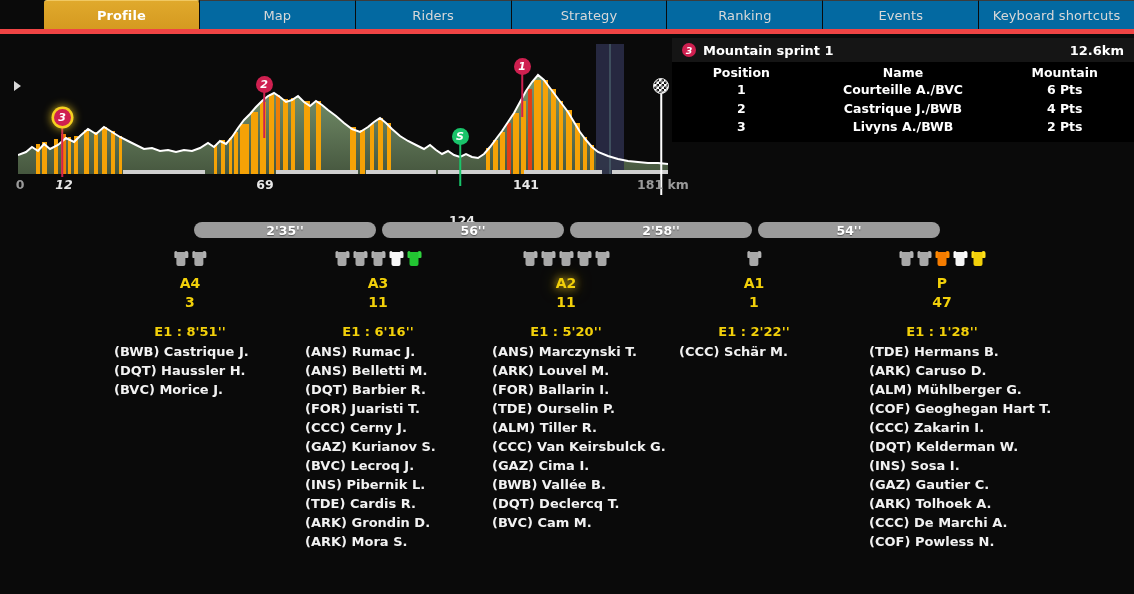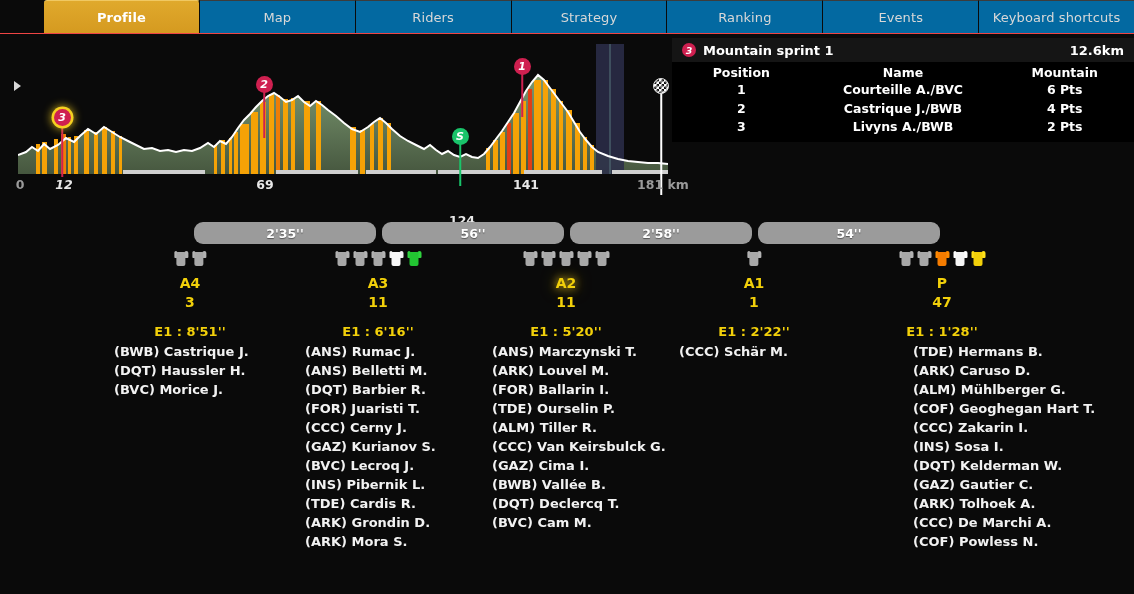--- a/index.html
+++ b/index.html
@@ -8,21 +8,21 @@
     background: #0a0a0a;
     font-family: "DejaVu Sans", sans-serif;
     overflow: hidden;
   }
 
   
   .tabbar {
     display: flex;
     height: 34px;
     background: #0a0a0a;
-    border-bottom: 1px solid #ef4444;
+    border-bottom: 5px solid #ef4444;
     padding-left: 44px;
   }
   .tab {
     flex: 1 1 0;
     display: flex; align-items: center; justify-content: center;
     font-size: 13px; color: #d8d8d8;
     background: #0369a1;
     border-right: 1px solid #0a0a0a;
     border-top: 1px solid #3c3c3c;
     cursor: pointer;
@@ -151,21 +151,21 @@
   .col-mtn { width: 30%; }
 
   
   .gaps {
     position: relative;
     height: 20px;
     margin-top: 18px;
   }
   .gapbar {
     position: absolute; top: 0;
-    height: 22px;
+    height: 16px;
     background: #9b9b9b;
     border-radius: 9px;
     color: #fff; font-size: 12.5px; font-weight: bold;
     display: flex; align-items: center; justify-content: center;
     text-shadow: 0 1px 1px rgba(0,0,0,.45);
   }
 
   
   .groups {
     position: relative;
@@ -611,26 +611,26 @@
     <div>(GAZ) Cima I.</div>
     <div>(BWB) Vallée B.</div>
     <div>(DQT) Declercq T.</div>
     <div>(BVC) Cam M.</div>
   </div>
 
   <div class="rlist" style="left:679px;">
     <div>(CCC) Schär M.</div>
   </div>
 
-  <div class="rlist" style="left:869px;margin-left:44px;">
+  <div class="rlist" style="left:869px;">
     <div>(TDE) Hermans B.</div>
     <div>(ARK) Caruso D.</div>
     <div>(ALM) Mühlberger G.</div>
     <div>(COF) Geoghegan Hart T.</div>
     <div>(CCC) Zakarin I.</div>
+    <div>(DQT) Kelderman W.</div>
     <div>(INS) Sosa I.</div>
-    <div>(DQT) Kelderman W.</div>
     <div>(GAZ) Gautier C.</div>
     <div>(ARK) Tolhoek A.</div>
     <div>(CCC) De Marchi A.</div>
     <div>(COF) Powless N.</div>
   </div>
 </div>
 
 </body></html>

